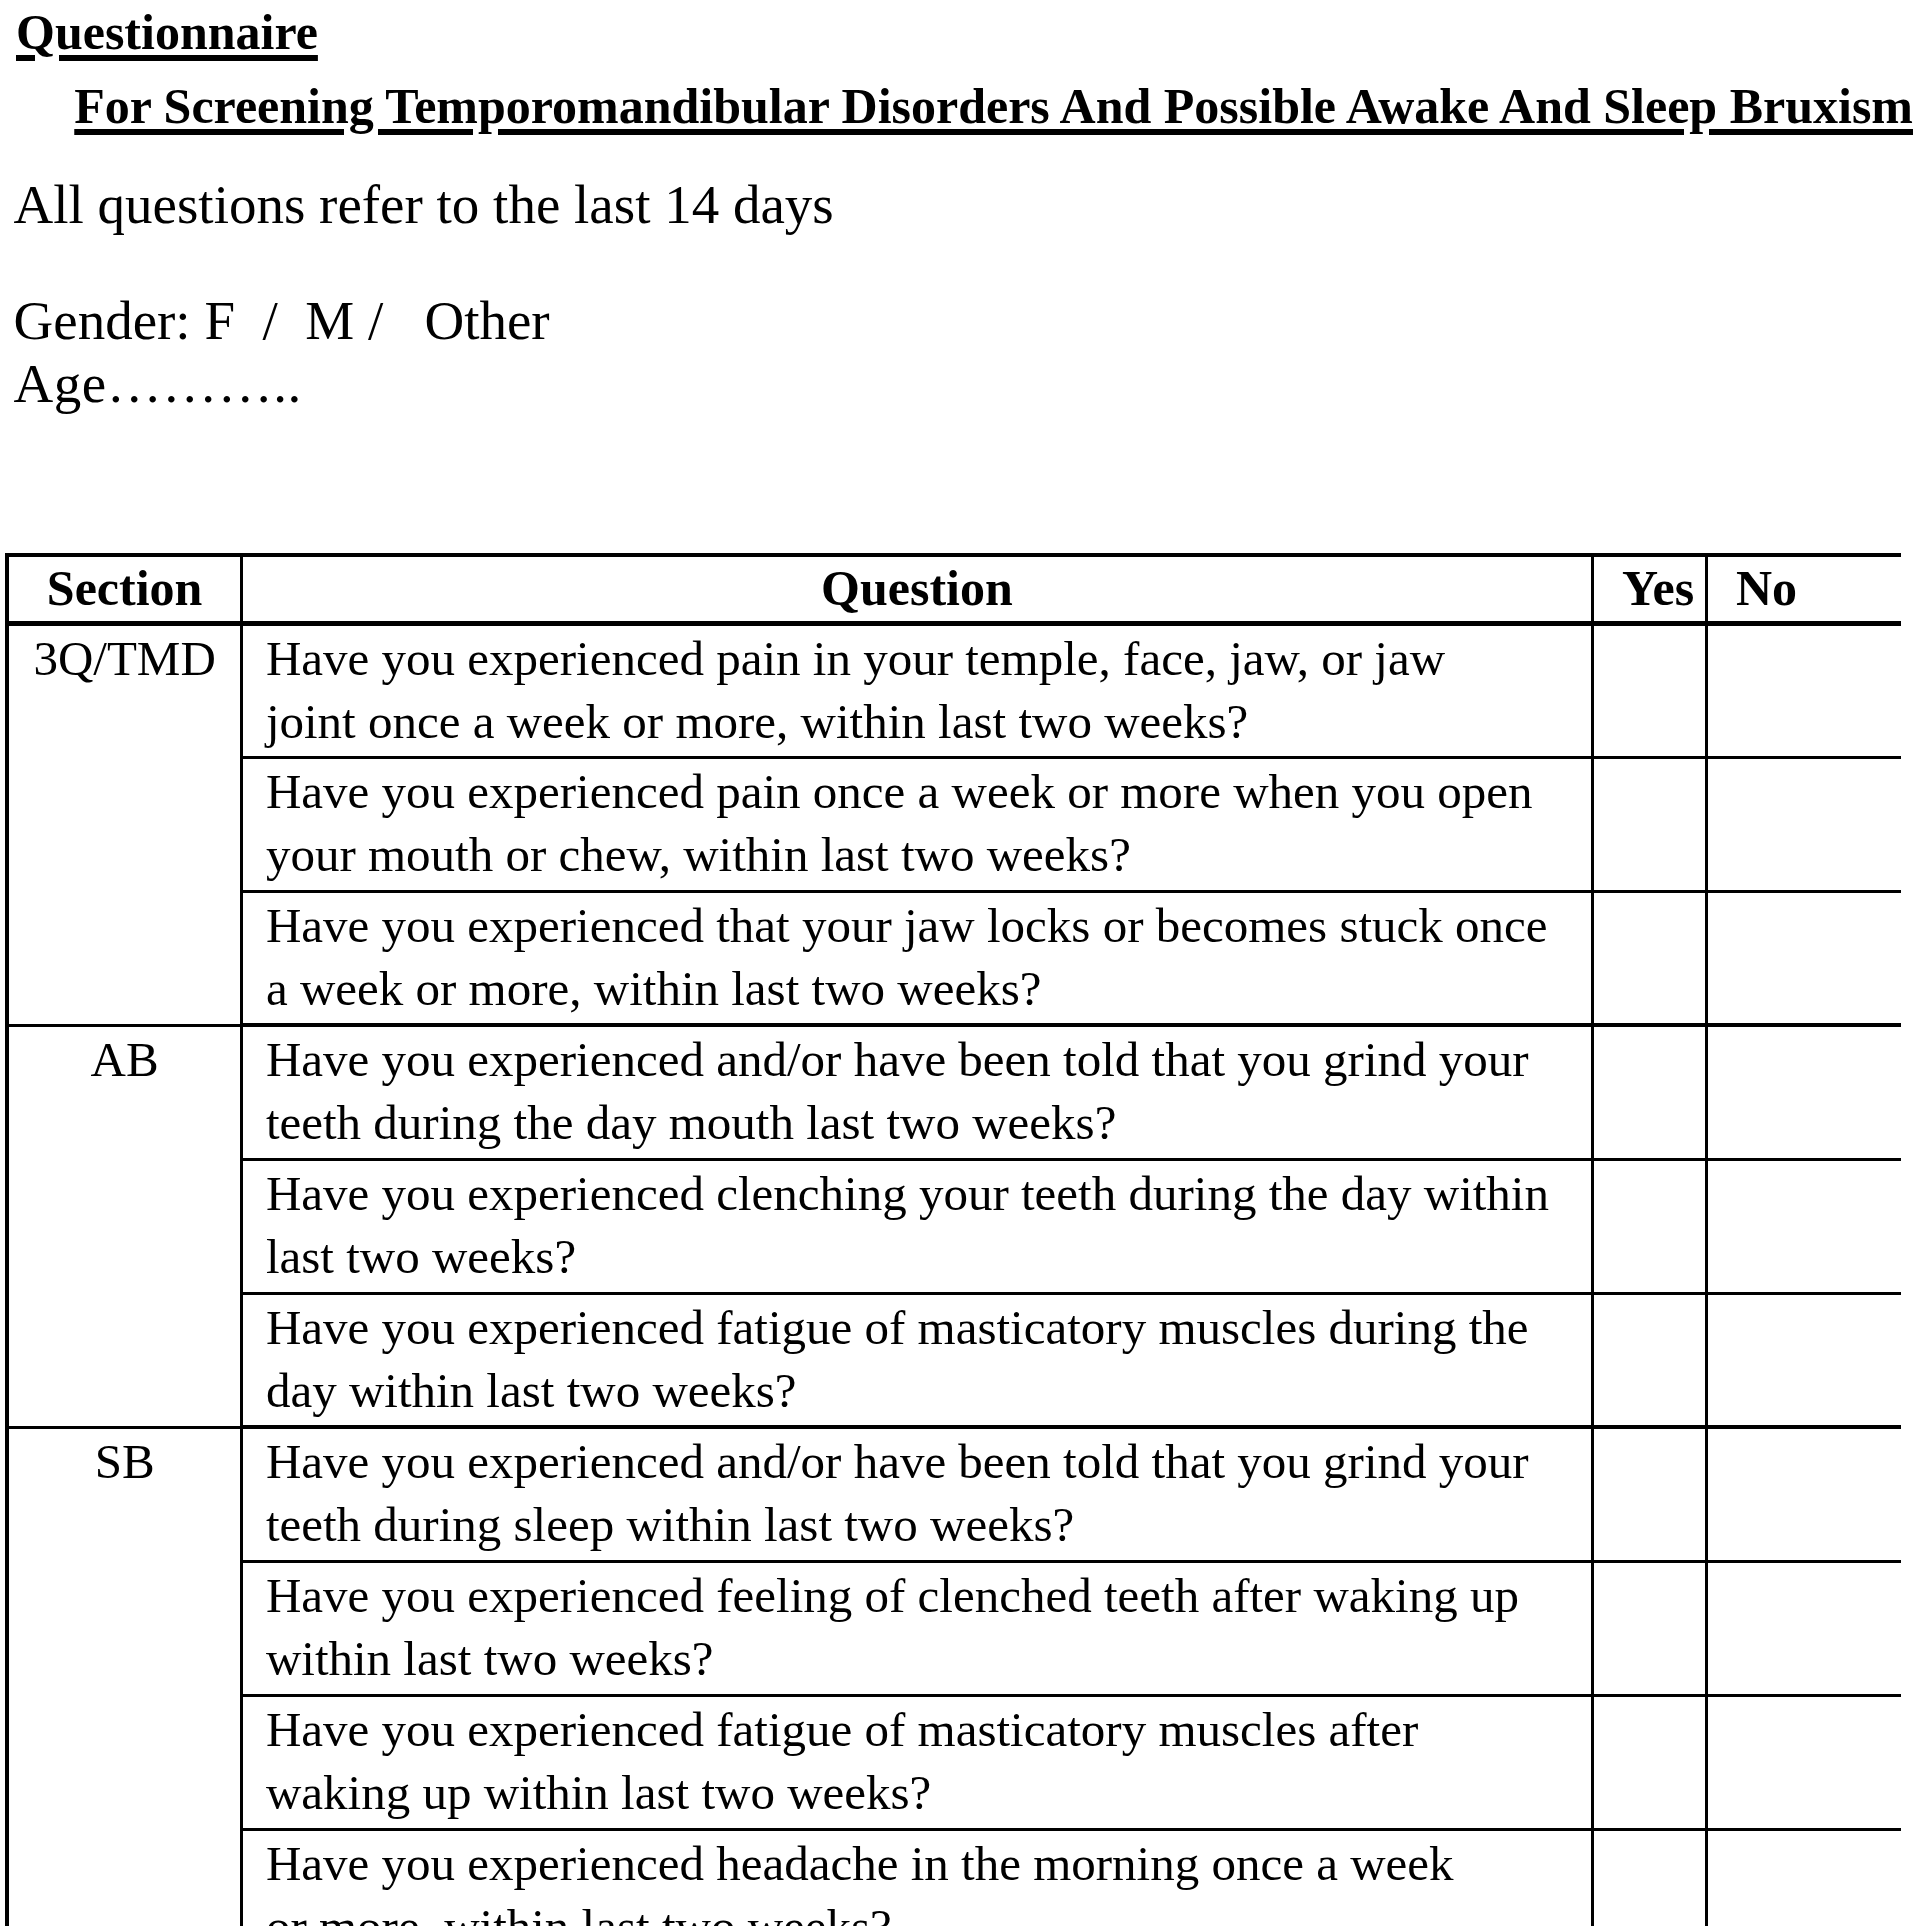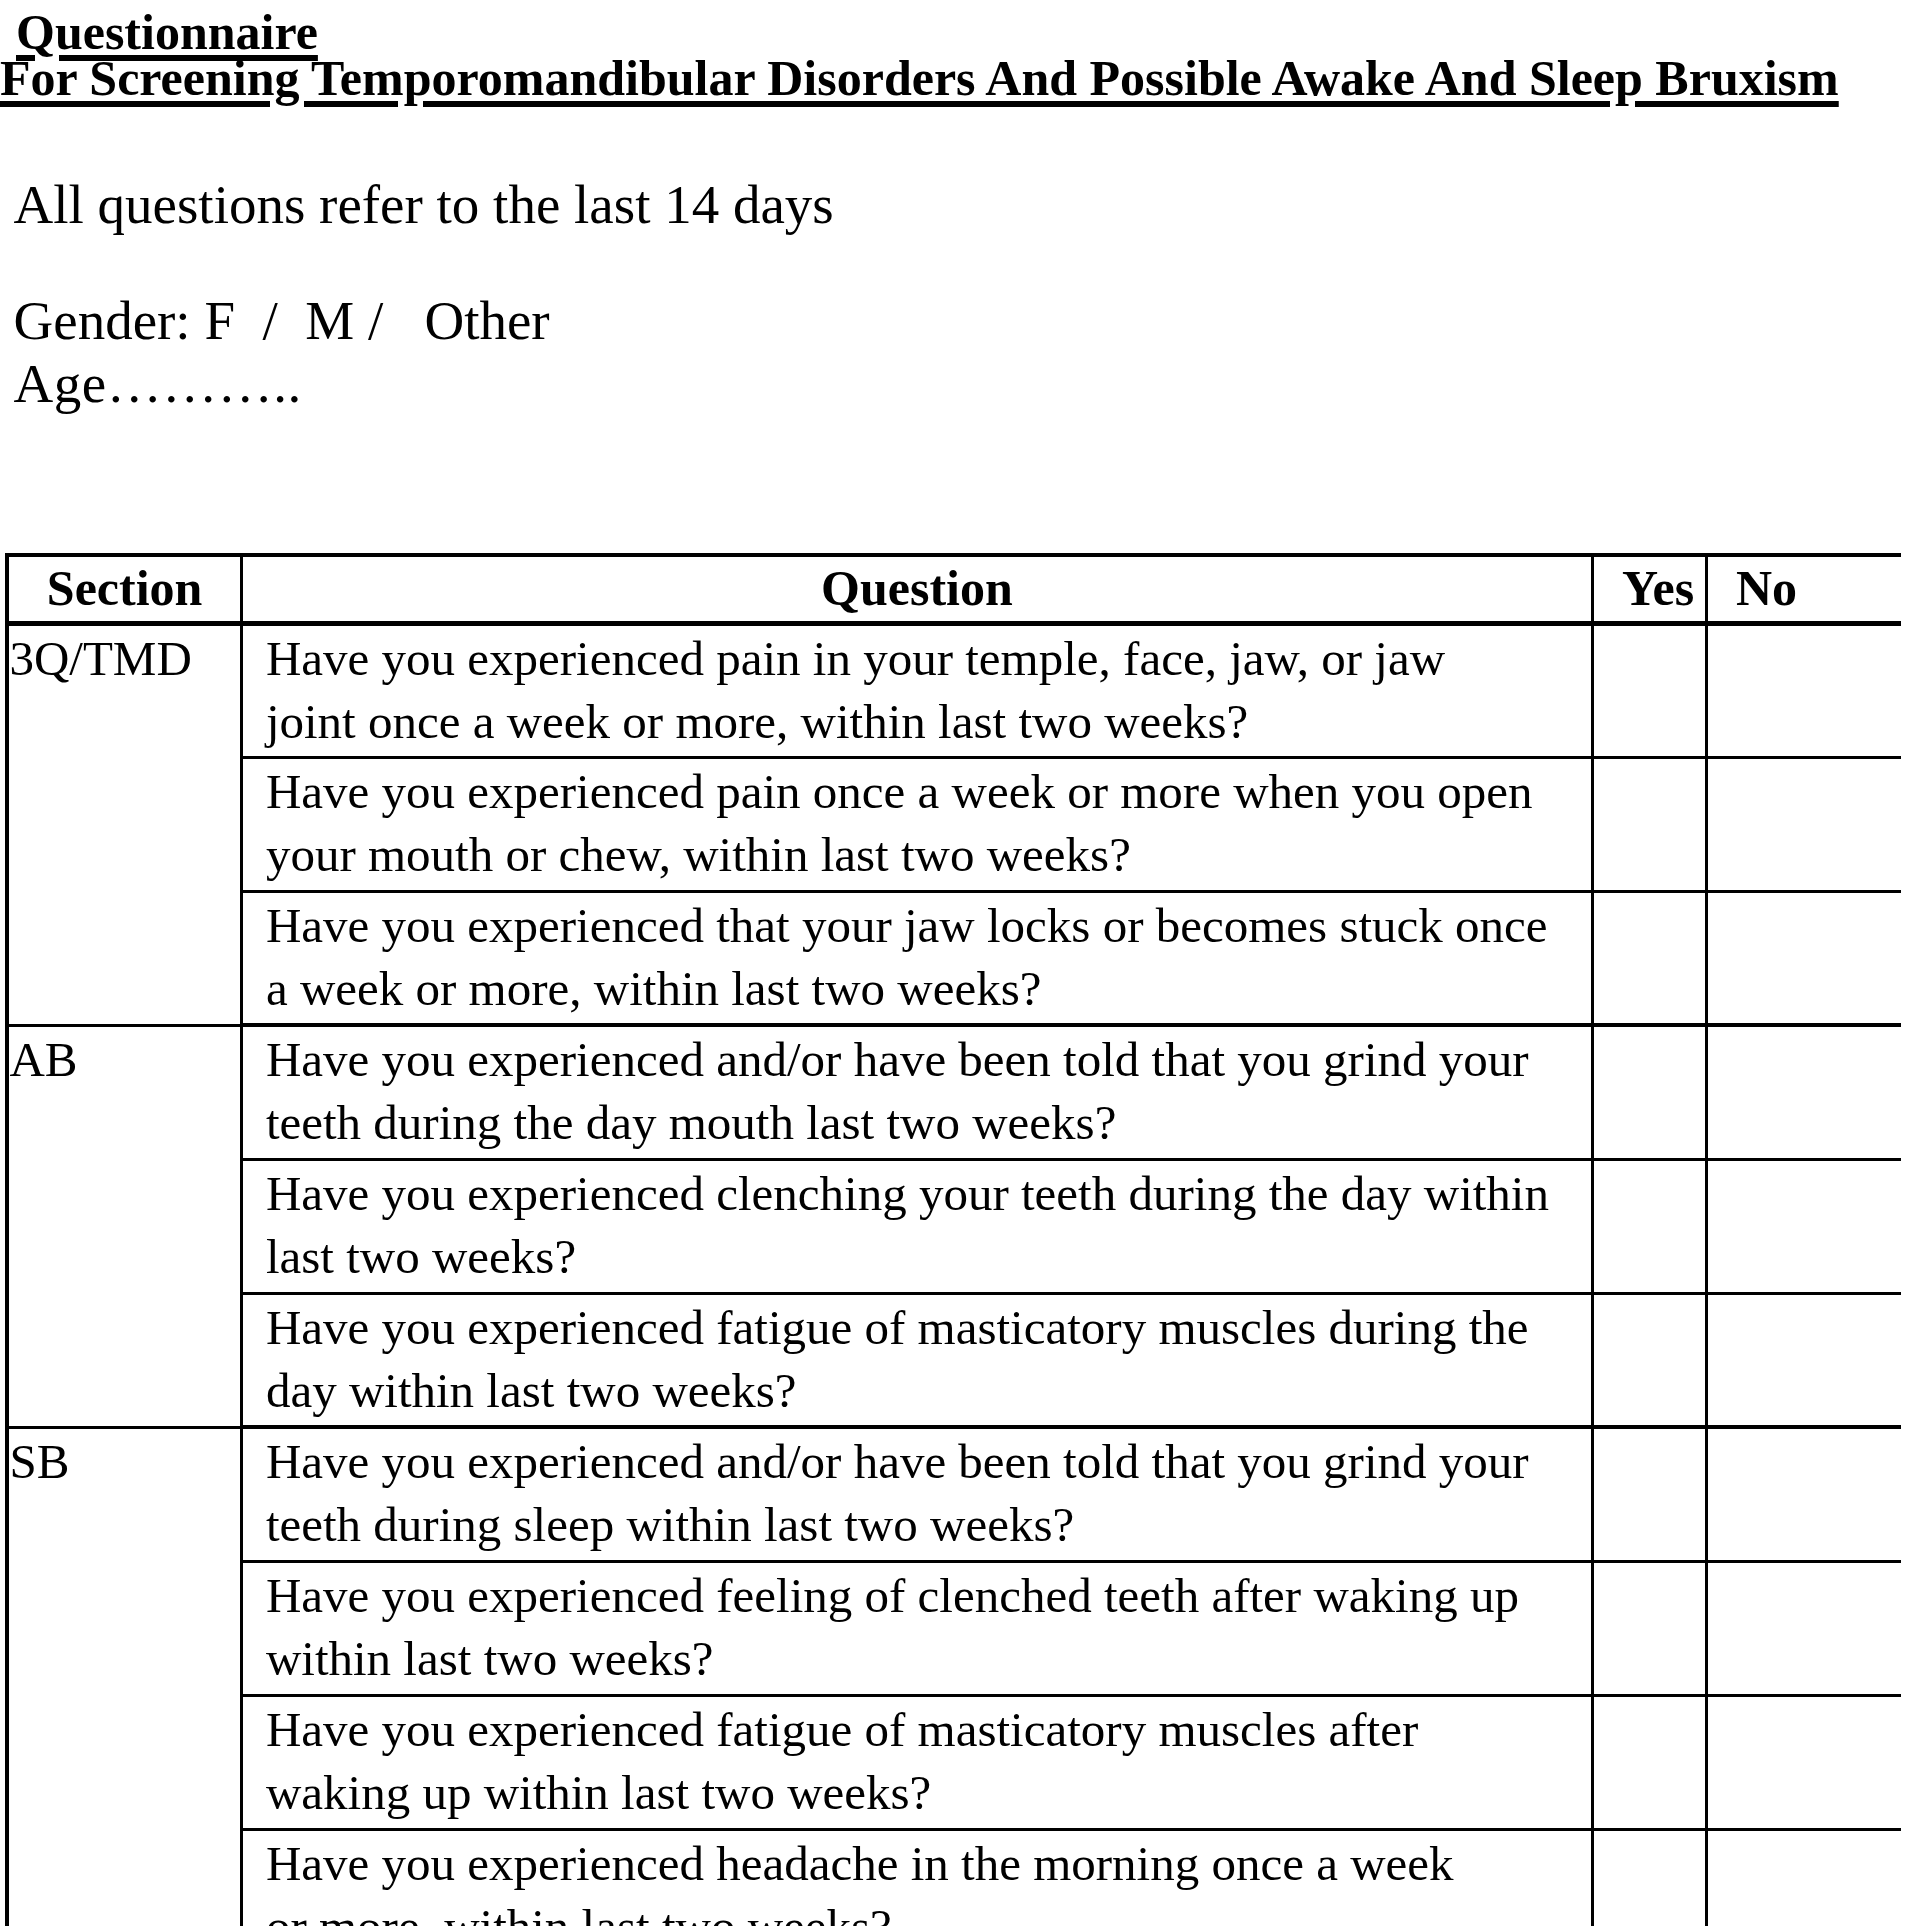--- a/index.html
+++ b/index.html
@@ -8,22 +8,22 @@
     width:1913px; height:1926px;
     position:relative; overflow:hidden;
     color:#000;
     font-family:"Liberation Serif","DejaVu Serif",serif;
   }
   .title-line1 {
     position:absolute; top:2.2px; left:16px; width:100%;
     font-weight:bold; font-size:50px; line-height:61px;
   }
   .title-line2 {
-    position:absolute; top:48px; left:0; width:100%;
-    text-align:left; font-weight:bold; font-size:50px; line-height:61px;
+    position:absolute; top:76px; left:0; width:100%;
+    text-align:right; font-weight:bold; font-size:50px; line-height:61px;
     white-space:nowrap;
   }
   .u {
     text-decoration:underline;
     text-decoration-thickness:6px;
     text-underline-offset:6px;
   }
   .intro-text {
     position:absolute; top:172px; left:13.5px;
     font-size:55px; line-height:65px;
@@ -57,21 +57,21 @@
   .qtable tr.header-row { height:68px; }
   .qtable tr.body-row { height:134px; }
   .qtable th {
     font-weight:bold; font-size:50px; line-height:61px;
     border-bottom:5.4px solid #000;
     vertical-align:middle;
   }
   .qtable th.h-center { text-align:center; }
   .qtable th.h-left { text-align:left; padding-left:28px; }
   .qtable td.section-cell {
-    padding-top:1.1px; line-height:63px;
+    text-align:center; padding-top:1.1px; line-height:63px;
   }
   .qtable td.question-cell {
     padding:1.1px 16px 0 23px; line-height:63px;
   }
   .qtable tr.group-end td { border-bottom:4.9px solid #000; }
   .question-line { display:block; }
 </style>
 </head>
 <body>
 

